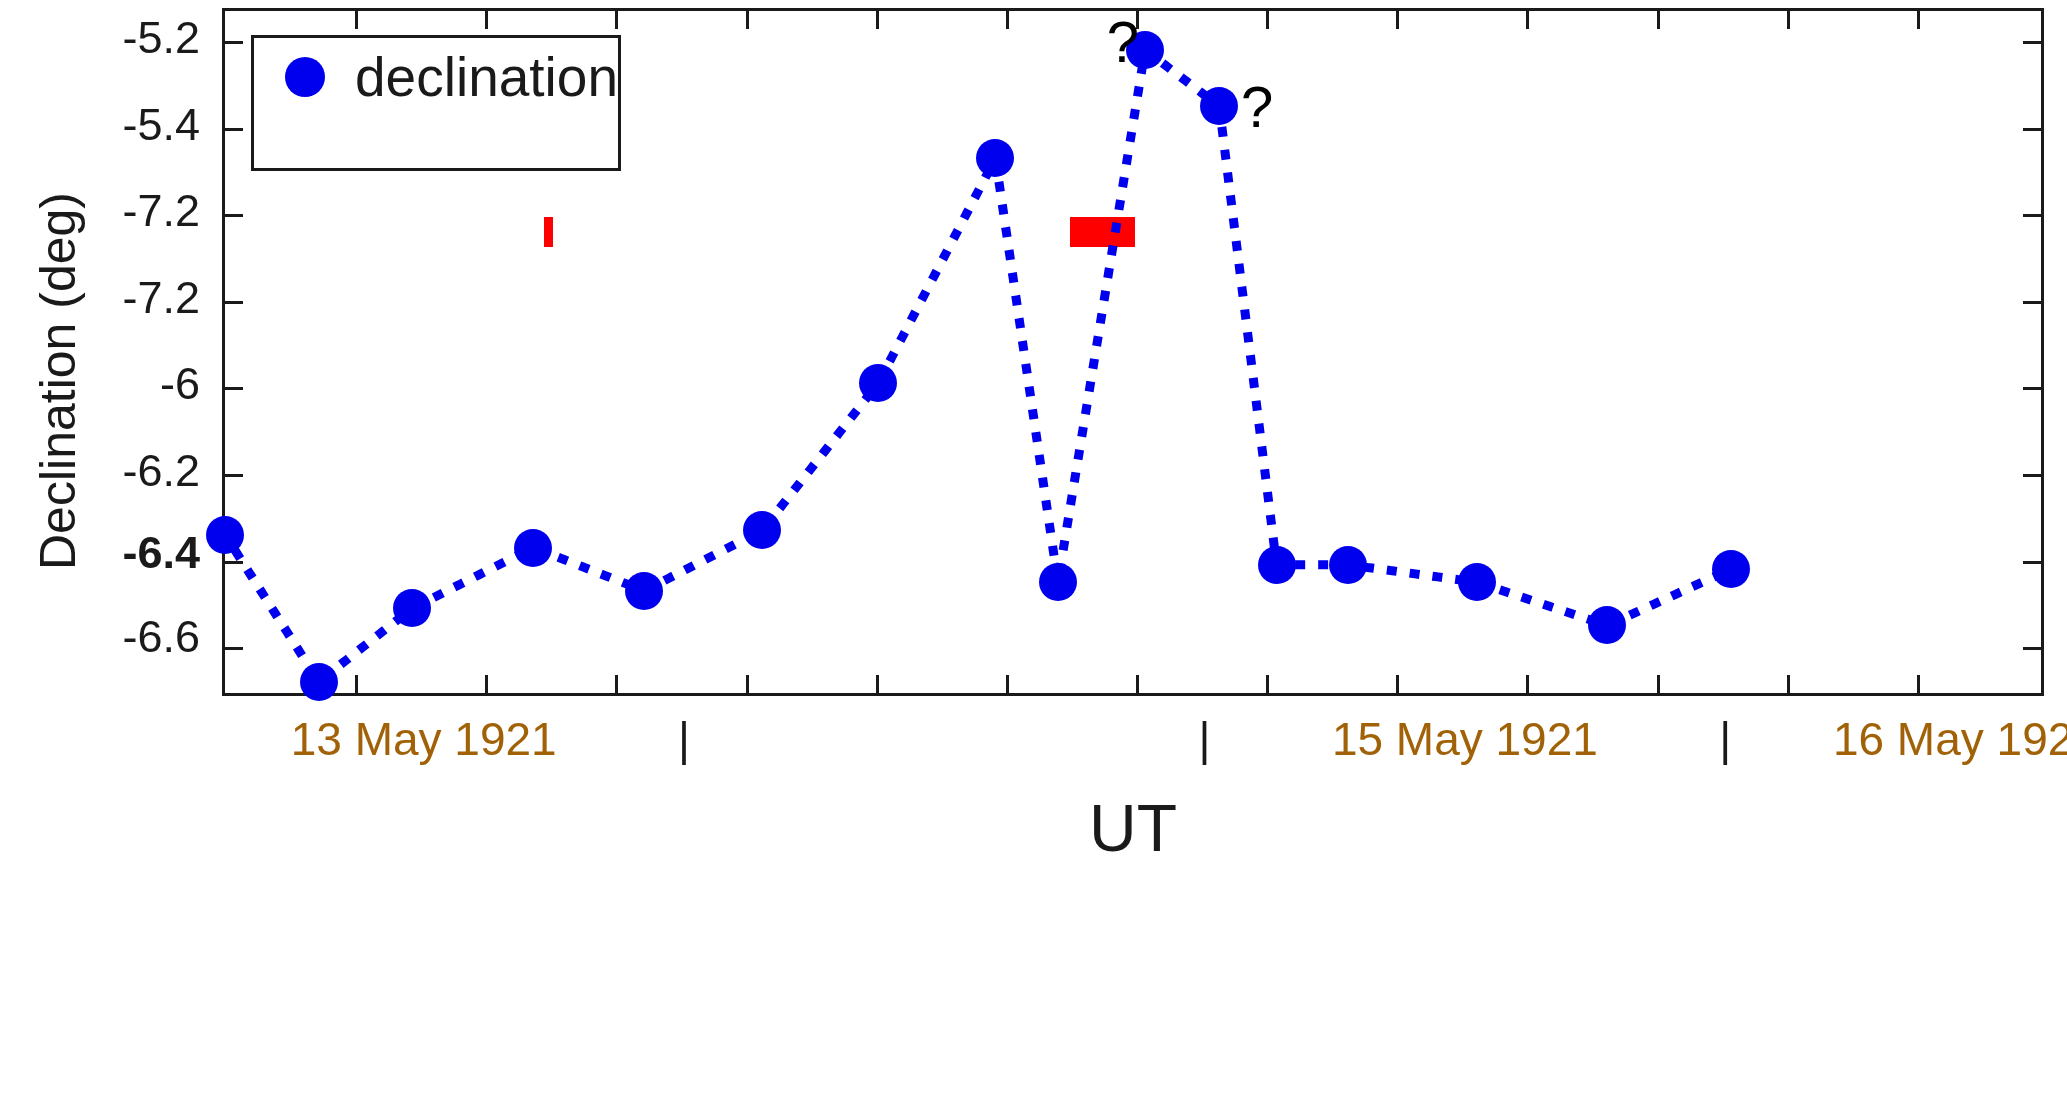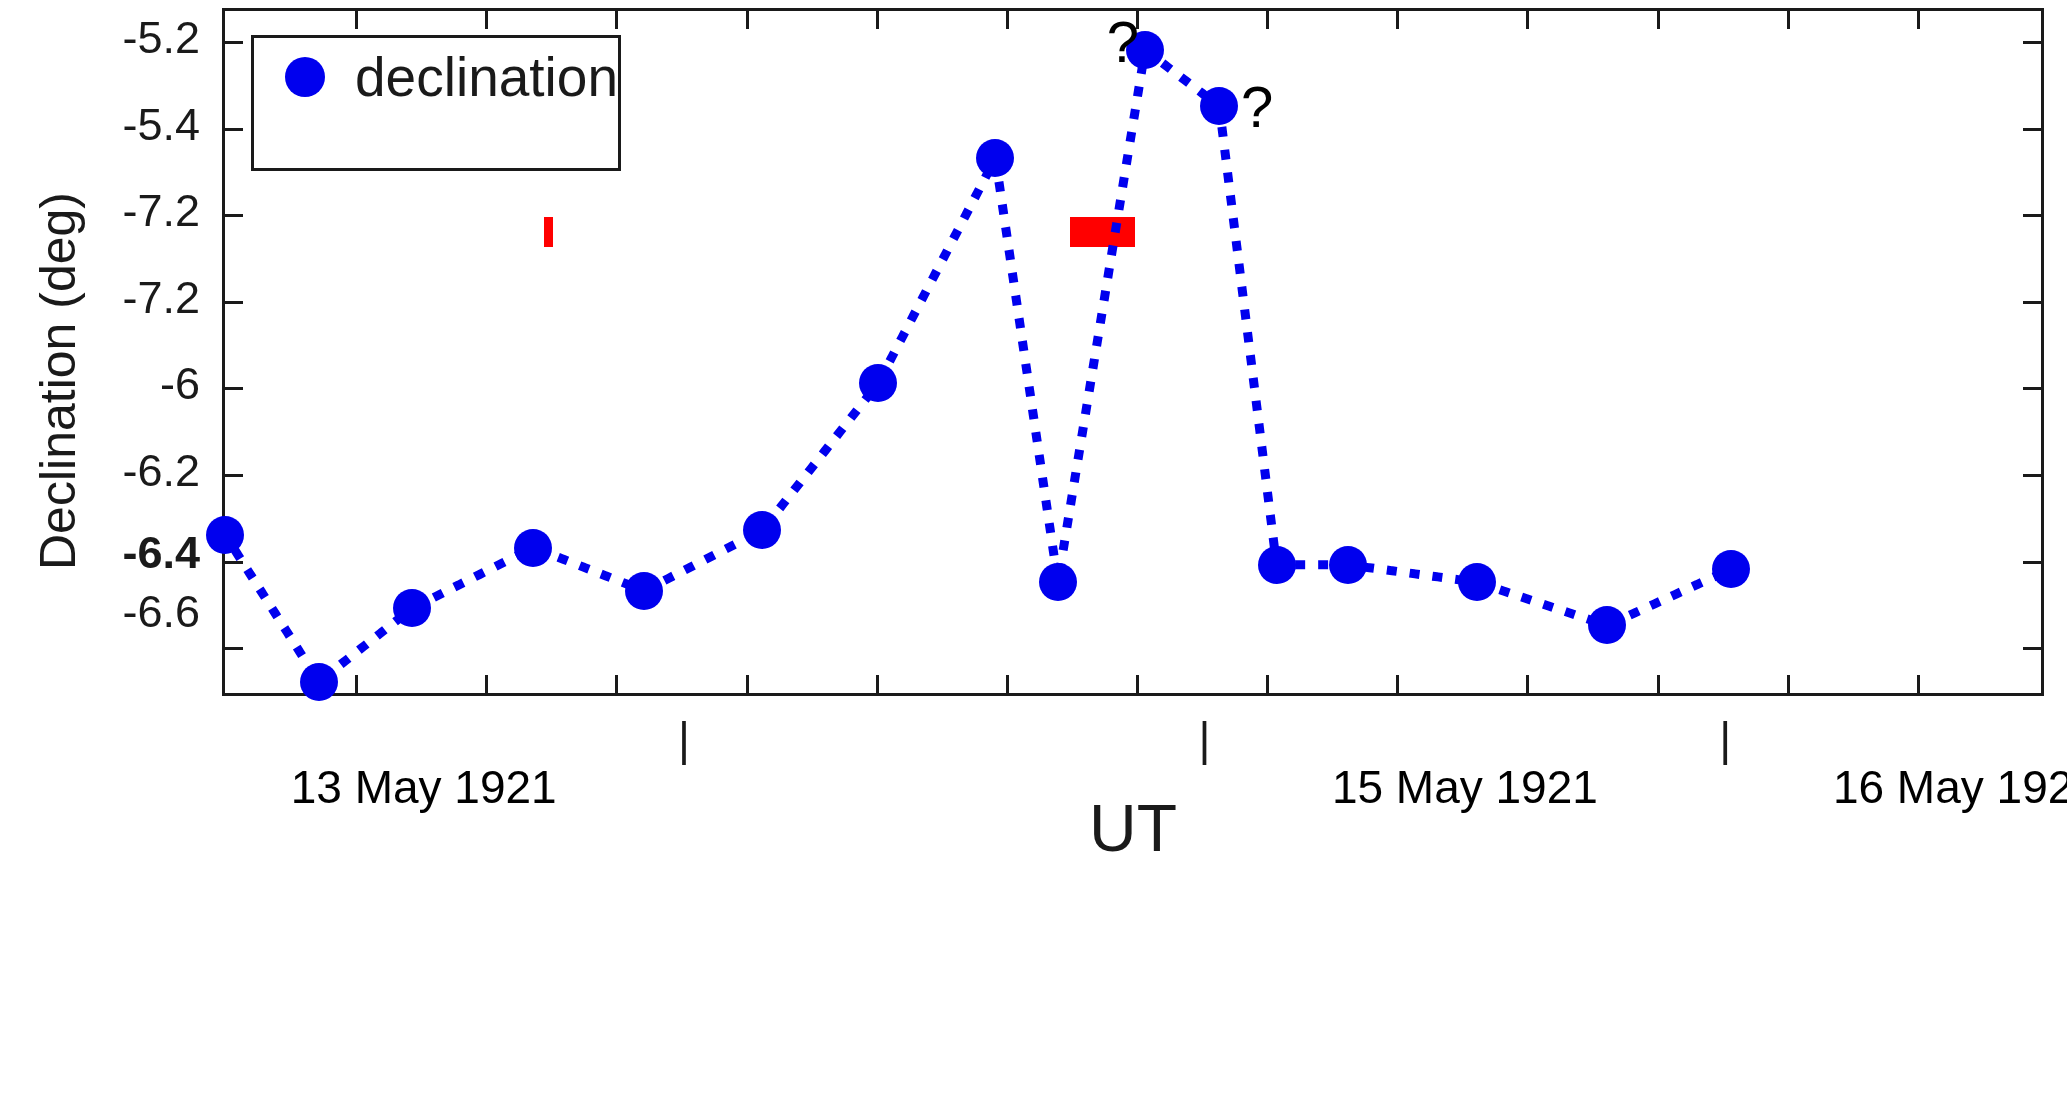--- a/index.html
+++ b/index.html
@@ -111,23 +111,22 @@
     position: absolute;
     left: 222px;
     top: 712px;
     width: 1822px;
     height: 70px;
   }
   .xtick-label {
     position: absolute;
     transform: translateX(-50%);
     font-size: 46px;
-    color: #000000;
+    color: #a16207;
     white-space: nowrap;
-    margin-top: 48px;
   }
   .xtick-sep {
     position: absolute;
     transform: translateX(-50%);
     font-size: 46px;
     color: #1a1a1a;
   }
 
   #xlabel {
     position: absolute;
@@ -217,21 +216,21 @@
   <div id="ylabel">Declination (deg)</div>
 
   <div id="ytick-labels">
       <div class="ytick-label" style="top: 30.2893px;">-5.2</div>
       <div class="ytick-label" style="top: 116.83px;">-5.4</div>
       <div class="ytick-label" style="top: 203.371px;">-7.2</div>
       <div class="ytick-label" style="top: 289.912px;">-7.2</div>
       <div class="ytick-label" style="top: 376.453px;">-6</div>
       <div class="ytick-label" style="top: 462.994px;">-6.2</div>
       <div class="ytick-label" style="top: 545px; font-weight: bold;">-6.4</div>
-      <div class="ytick-label" style="top: 604px;">-6.6</div>
+      <div class="ytick-label" style="top: 629px;">-6.6</div>
     </div>
 
   <div id="plot-area">
     <div id="plot-inner">
         <div class="aurora-bar" style="left: 318.85px; width: 9.11px; top: 205.679px; height: 30px;"></div>
         <div class="aurora-bar" style="left: 844.627px; width: 65.0714px; top: 205.679px; height: 30px;"></div>
         <svg width="1822" height="688" style="position: absolute; left: 0px; top: 0px;">
           <path d="M0,523.5723270440252 L93.70285714285714,670.6918238993711 L187.40571428571428,597.1320754716982 L308.43857142857144,536.553459119497 L419.06,579.8238993710692 L537.49,519.245283018868 L653.3171428571428,372.12578616352215 L770.4457142857143,147.11949685534586 L832.9142857142858,571.1698113207549 L920.11,38.94339622641504 L994.2914285714286,95.19496855345902 L1051.5542857142857,553.861635220126 L1123.1328571428571,553.861635220126 L1251.9742857142855,571.1698113207549 L1382.1171428571429,614.440251572327 L1505.752857142857,558.1886792452831" fill="none" stroke="#0000ee" stroke-width="9" stroke-linecap="square" stroke-dasharray="1 22"></path>
         </svg>
         <div class="marker" style="left: 0px; top: 523.572px; background: rgb(0, 0, 238);"></div>

